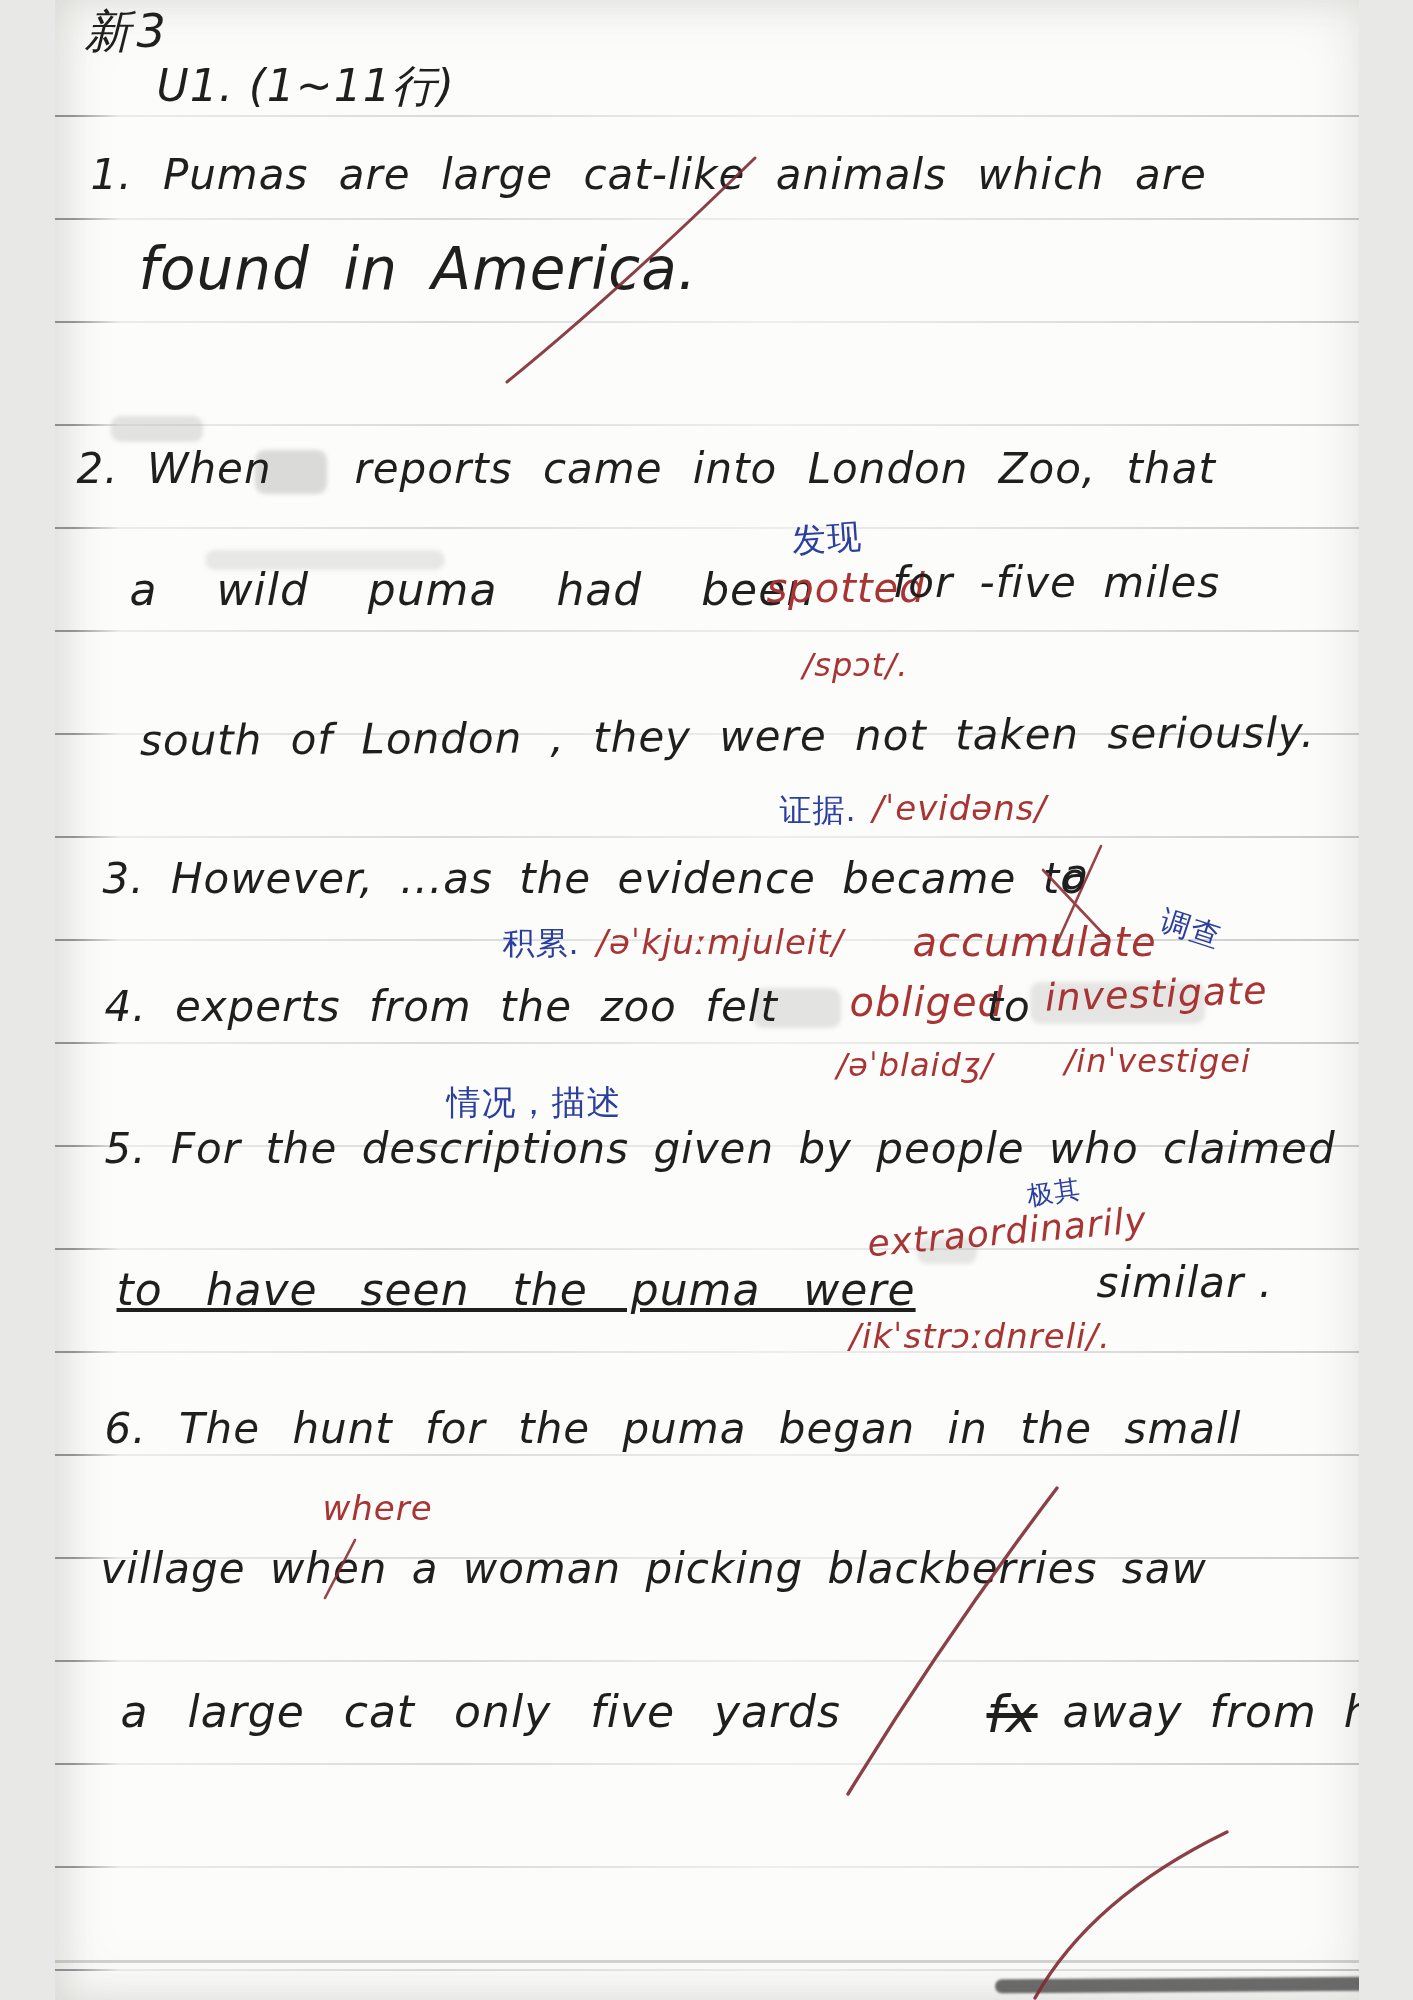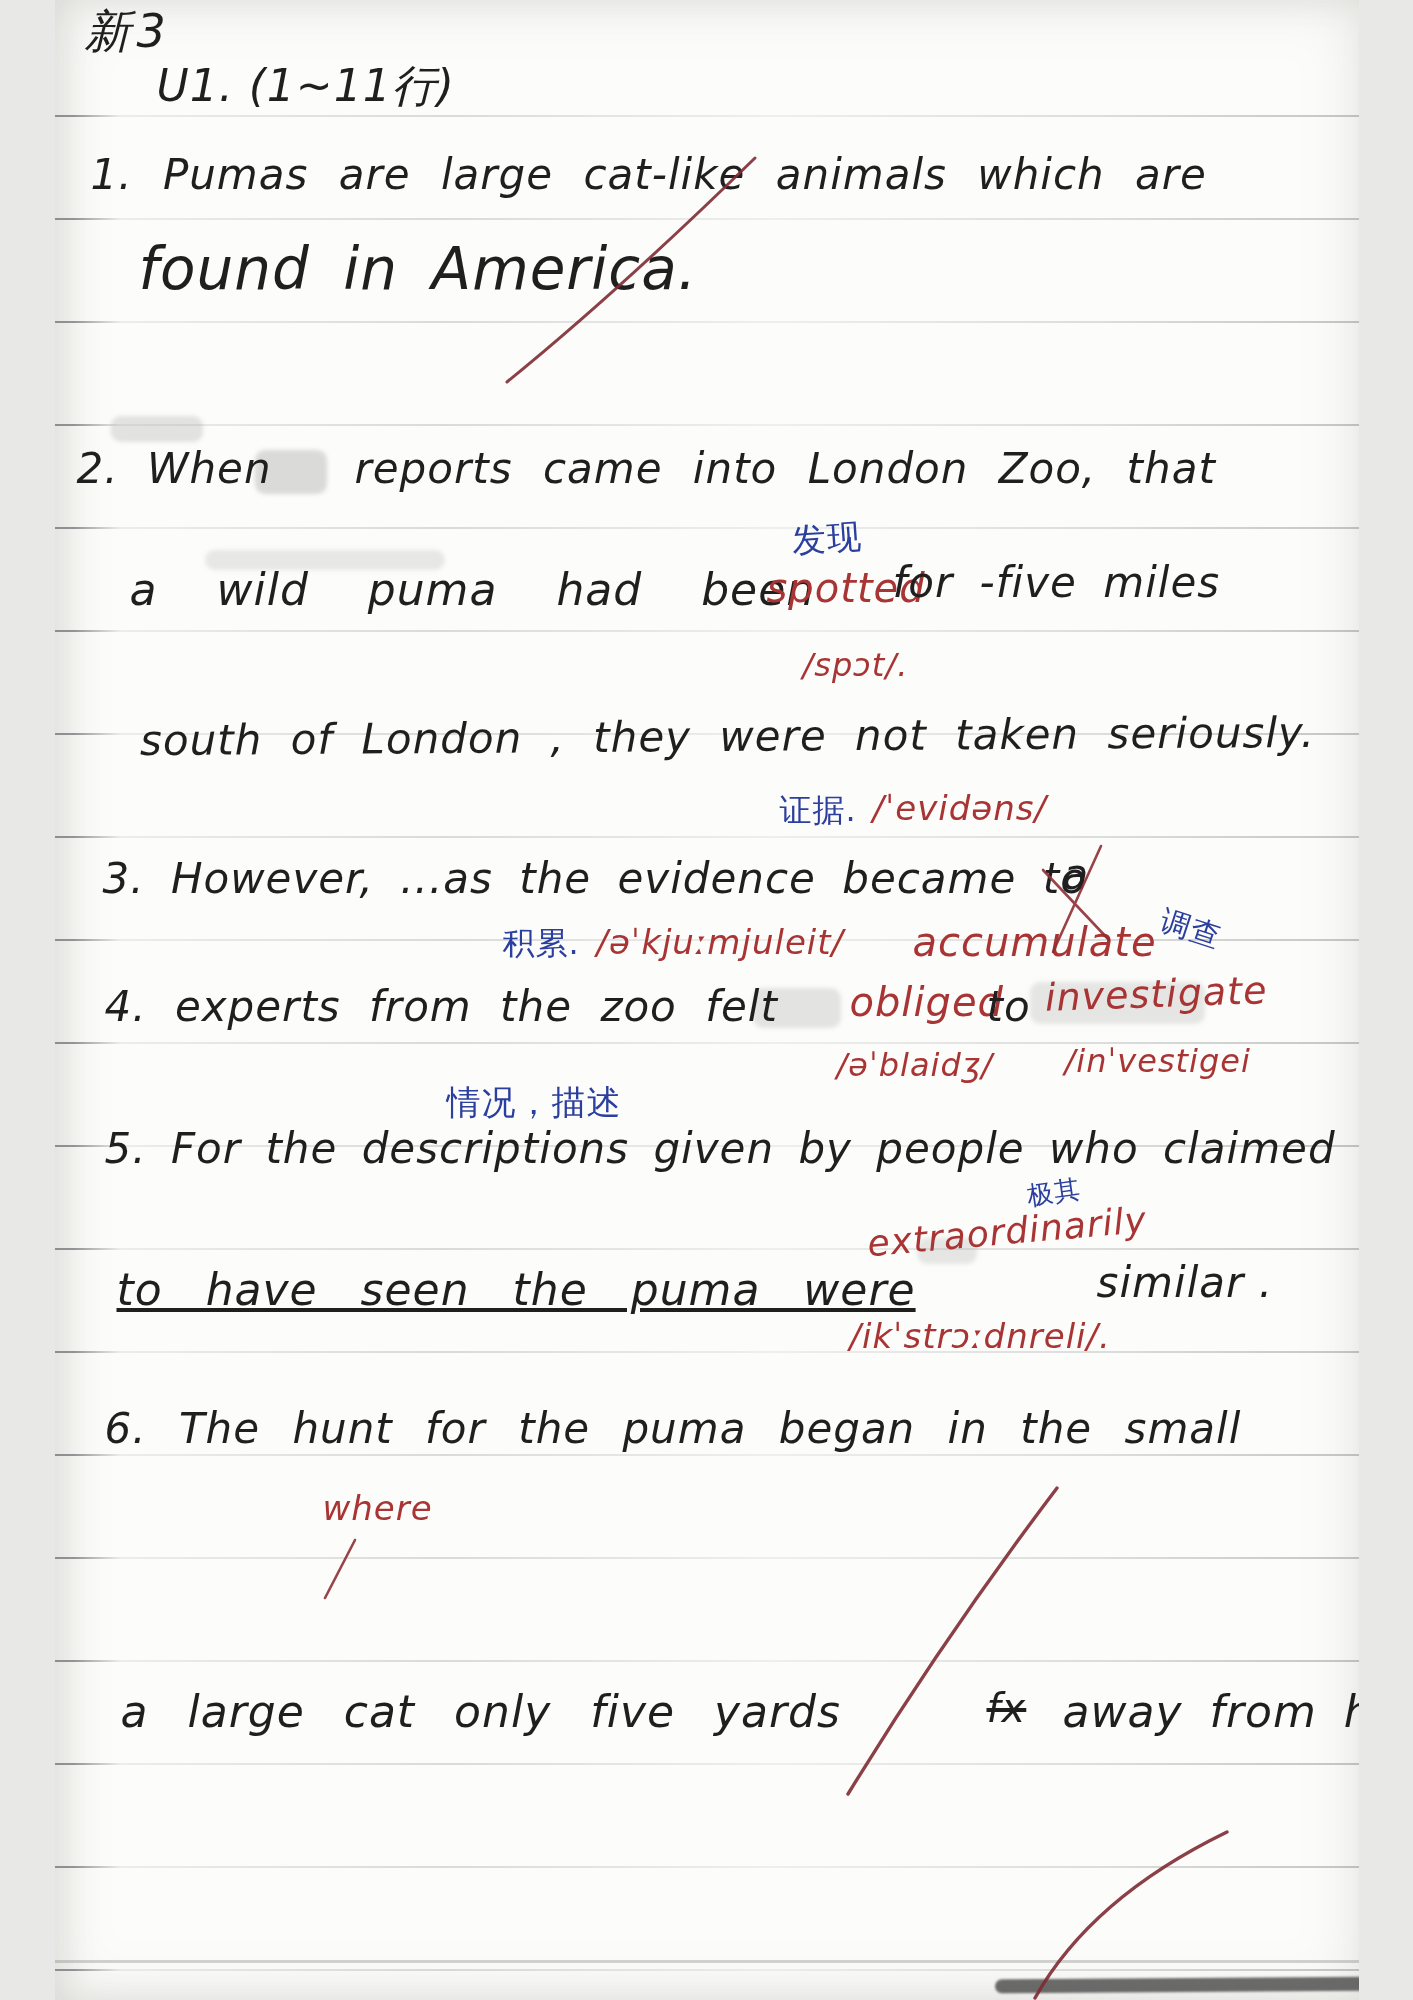--- a/index.html
+++ b/index.html
@@ -107,22 +107,23 @@
   <div class="hw blue" style="left:392px;top:1084px;font-size:34px;">情况，描述</div>
   <div class="hw" style="left:50px;top:1126px;font-size:42px;word-spacing:10px;">5. For the descriptions given by people who claimed</div>
   <div class="hw blue" style="left:972px;top:1178px;font-size:26px;transform:rotate(-8deg);">极其</div>
   <div class="hw red" style="left:812px;top:1212px;font-size:36px;transform:rotate(-5deg);">extraordinarily</div>
   <div class="hw" style="left:62px;top:1266px;font-size:44px;word-spacing:28px;text-decoration:underline;">to have seen the puma were</div>
   <div class="hw" style="left:1042px;top:1260px;font-size:42px;">similar .</div>
   <div class="hw red" style="left:795px;top:1318px;font-size:34px;">/ikˈstrɔːdnreli/.</div>
 
   <div class="hw" style="left:50px;top:1406px;font-size:42px;word-spacing:18px;">6. The hunt for the puma began in the small</div>
   <div class="hw red" style="left:268px;top:1490px;font-size:34px;">where</div>
+  <div class="hw" style="left:46px;top:1546px;font-size:42px;word-spacing:10px;">village when a woman picking blackberries saw</div>
   <div class="hw" style="left:66px;top:1688px;font-size:44px;word-spacing:24px;">a large cat only five yards</div>
-  <div class="hw" style="left:932px;top:1686px;font-size:40px;text-decoration:line-through;">fx</div>
+  <div class="hw" style="left:932px;top:1686px;font-size:52px;text-decoration:line-through;">fx</div>
   <div class="hw" style="left:1008px;top:1688px;font-size:44px;word-spacing:12px;text-align:center;">away from her .</div>
 
 
   <svg class="marks" width="1413" height="2000" viewBox="0 0 1413 2000">
     <path d="M 452 382 Q 565 290 700 158" fill="none" stroke="#7e2b33" stroke-width="3" stroke-linecap="round" opacity=".9"></path>
     <path d="M 1046 846 L 998 952 M 988 870 L 1054 940" fill="none" stroke="#8e2f35" stroke-width="2.6" stroke-linecap="round" opacity=".9"></path>
     <path d="M 793 1794 Q 890 1636 1002 1488" fill="none" stroke="#7e2b33" stroke-width="3.4" stroke-linecap="round" opacity=".9"></path>
     <path d="M 300 1540 L 270 1598" fill="none" stroke="#8e2f35" stroke-width="2.6" stroke-linecap="round" opacity=".9"></path>
     <path d="M 980 1998 Q 1036 1898 1172 1832" fill="none" stroke="#7e2b33" stroke-width="3.4" stroke-linecap="round" opacity=".9"></path>
   </svg>

